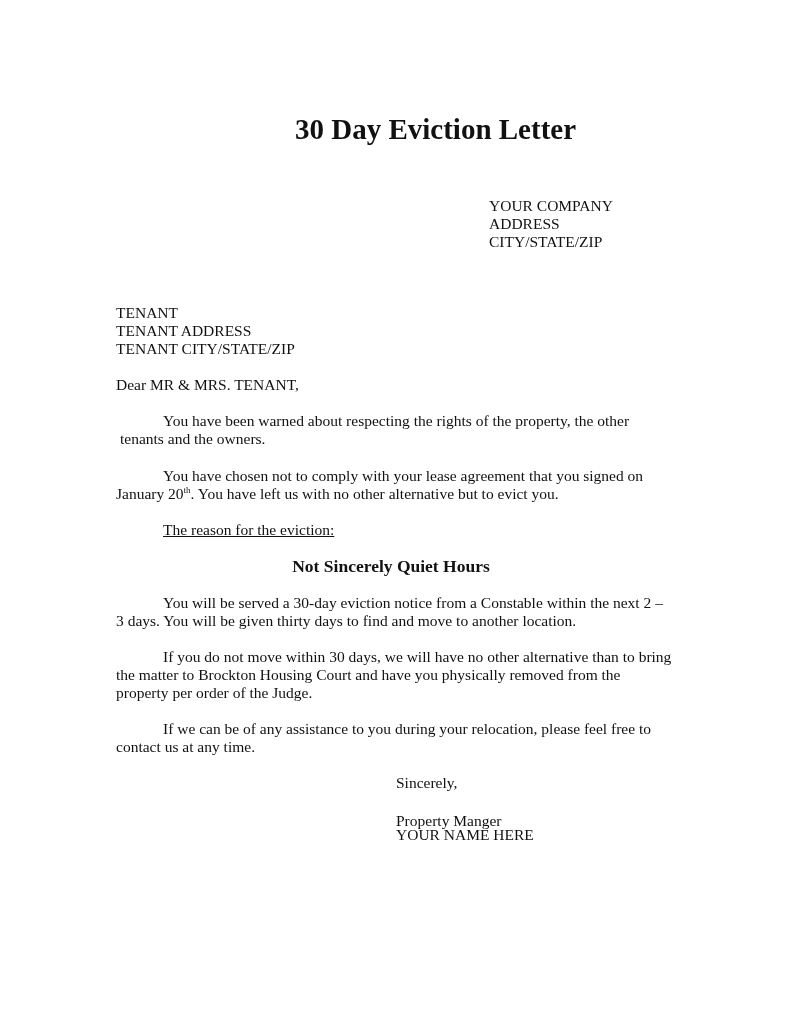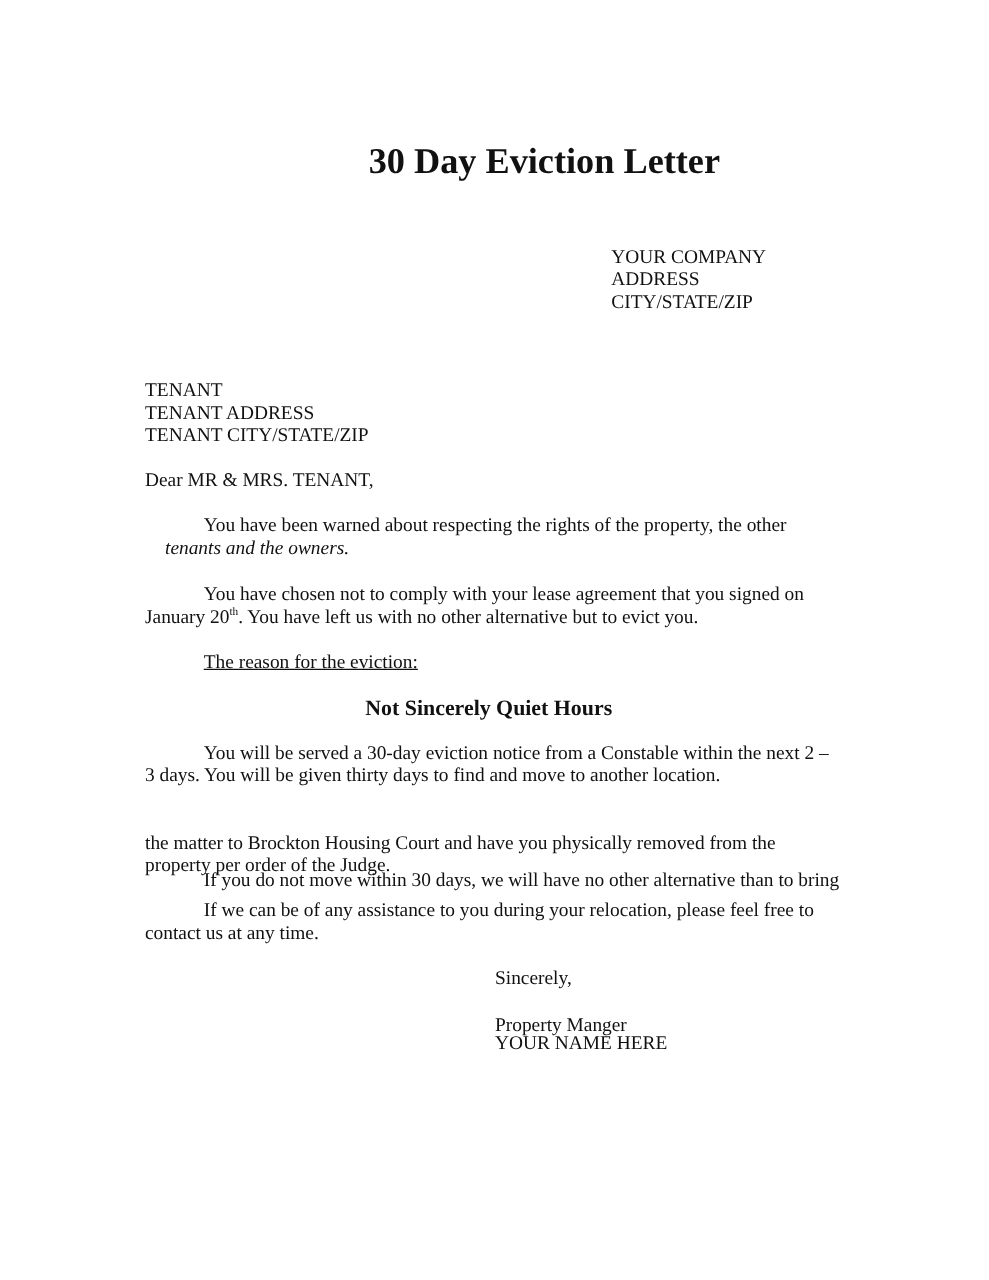--- a/index.html
+++ b/index.html
@@ -37,39 +37,39 @@
 <div>
   <div class="abs line" style="left:116px; top:304px;">TENANT</div>
   <div class="abs line" style="left:116px; top:322px;">TENANT ADDRESS</div>
   <div class="abs line" style="left:116px; top:340px;">TENANT CITY/STATE/ZIP</div>
 </div>
 
 <div class="abs line" style="left:116px; top:376px;">Dear MR &amp; MRS. TENANT,</div>
 
 <div>
   <div class="abs line" style="left:163px; top:412px;">You have been warned about respecting the rights of the property, the other</div>
-  <div class="abs line" style="left:132px; top:430px;font-style:italic;">tenants and the owners.</div>
+  <div class="abs line" style="left:120px; top:430px;">tenants and the owners.</div>
 </div>
 
 <div>
   <div class="abs line" style="left:163px; top:467px;">You have chosen not to comply with your lease agreement that you signed on</div>
   <div class="abs line" style="left:116px; top:485px;"><span>January 20</span><sup>th</sup><span>.  You have left us with no other alternative but to evict you.</span></div>
 </div>
 
 <div class="abs line" style="left:163px; top:521px;text-decoration:underline;">The reason for the eviction:</div>
 
 <div class="abs subhead">Not Sincerely Quiet Hours</div>
 
 <div>
   <div class="abs line" style="left:163px; top:594px;">You will be served a 30-day eviction notice from a Constable within the next 2 –</div>
   <div class="abs line" style="left:116px; top:612px;">3 days.  You will be given thirty days to find and move to another location.</div>
 </div>
 
 <div>
-  <div class="abs line" style="left:163px; top:648px;margin-top:48px;">If you do not move within 30 days, we will have no other alternative than to bring</div>
+  <div class="abs line" style="left:163px; top:648px;">If you do not move within 30 days, we will have no other alternative than to bring</div>
   <div class="abs line" style="left:116px; top:666px;">the matter to Brockton Housing Court and have you physically removed from the</div>
   <div class="abs line" style="left:116px; top:684px;">property per order of the Judge.</div>
 </div>
 
 <div>
   <div class="abs line" style="left:163px; top:720px;">If we can be of any assistance to you during your relocation, please feel free to</div>
   <div class="abs line" style="left:116px; top:738px;">contact us at any time.</div>
 </div>
 
 <div>

